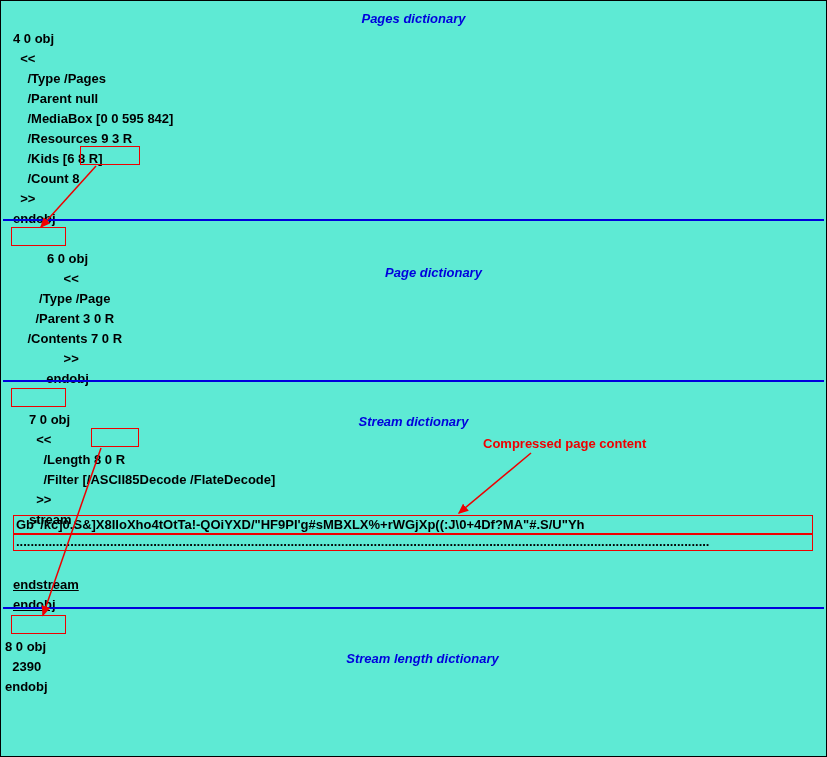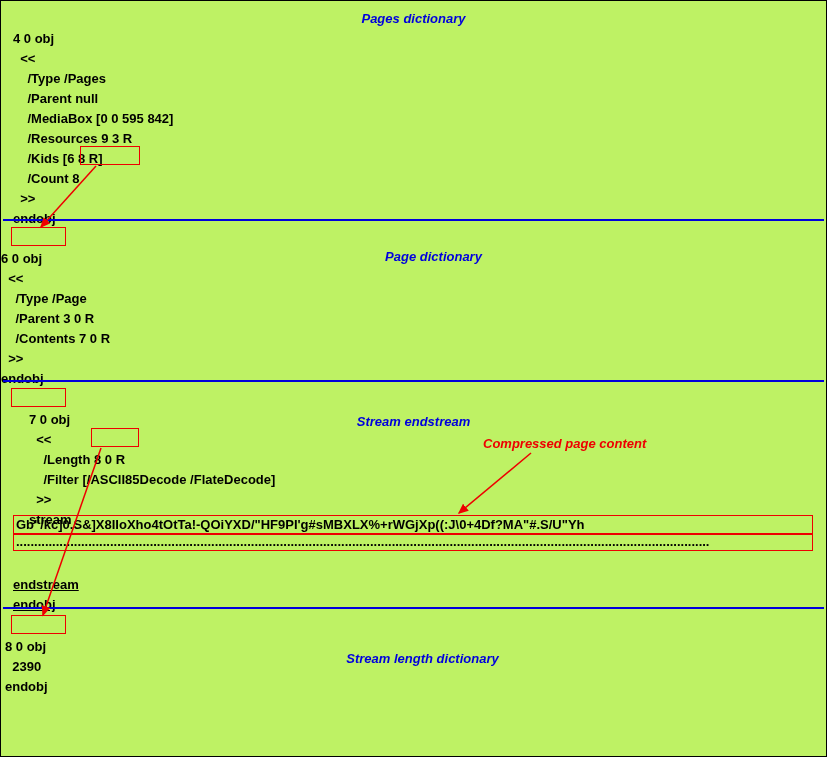--- a/index.html
+++ b/index.html
@@ -6,21 +6,21 @@
   body {
     margin: 0;
     padding: 0;
     font-family: Verdana, Arial, sans-serif;
     font-size: 13px;
     background: #fff;
   }
   .container {
     width: 827px;
     height: 757px;
-    background: #bef264;
+    background: #5eead4;
     border: 1px solid #000;
     position: relative;
     overflow: hidden;
   }
   .heading {
     color: #0000dd;
     font-weight: bold;
     font-style: italic;
     text-align: center;
     width: 100%;
@@ -44,21 +44,20 @@
   }
   .redbox {
     position: absolute;
     border: 1.5px solid #e00;
     pointer-events: none;
   }
   .annot {
     position: absolute;
     color: #e00;
     font-weight: bold;
-    font-style: italic;
   }
   .dotfill {
     position: absolute;
     border: 1.5px solid #e00;
     white-space: nowrap;
     overflow: hidden;
     font-weight: bold;
     color: #000;
     padding: 0 2px;
     line-height: 14px;
@@ -86,35 +85,35 @@
 <span>    /Resources 9 3 R</span>
 <span>    /Kids [6 8 R]</span>
 <span>    /Count 8</span>
 <span>  &gt;&gt;</span>
 <span>endobj</span></div>
 
   <div class="redbox" style="left:79px; top:145px; width:60px; height:19px;"></div>
 
   <div class="sep" style="top:218px;"></div>
 
-  <div class="heading" style="top:248px;padding-left:40px;">Page dictionary</div>
-  <div class="code" style="left:0; top:228px;">
+  <div class="heading" style="top:264px;padding-left:40px;">Page dictionary</div>
+  <div class="code" style="left:12px; top:228px;text-align:center;">
 <span>6 0 obj</span>
 <span>  &lt;&lt;</span>
 <span>    /Type /Page</span>
 <span>    /Parent 3 0 R</span>
 <span>    /Contents 7 0 R</span>
 <span>  &gt;&gt;</span>
 <span>endobj</span></div>
 
   <div class="redbox" style="left:10px; top:226px; width:55px; height:19px;"></div>
 
   <div class="sep" style="top:379px;"></div>
 
-  <div class="heading" style="top:413px;">Stream endstream</div>
+  <div class="heading" style="top:413px;">Stream dictionary</div>
   <div class="code" style="left:28px; top:389px;">
 <span>7 0 obj</span>
 <span>  &lt;&lt;</span>
 <span>    /Length 8 0 R</span>
 <span>    /Filter [/ASCII85Decode /FlateDecode]</span>
 <span>  &gt;&gt;</span>
 <span>stream</span></div>
 
   <div class="redbox" style="left:10px; top:387px; width:55px; height:19px;"></div>
 

